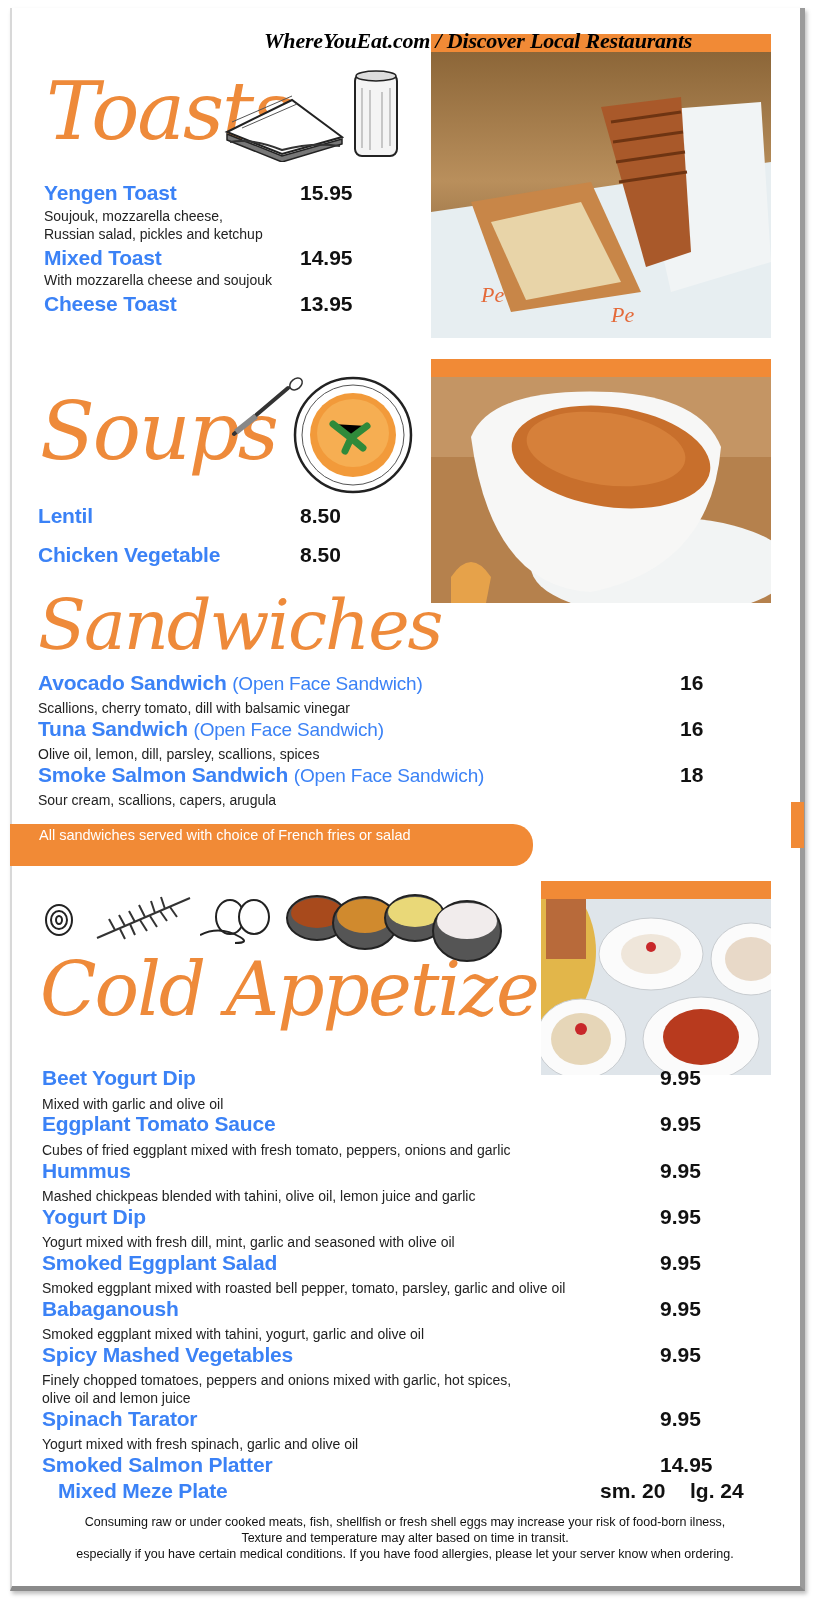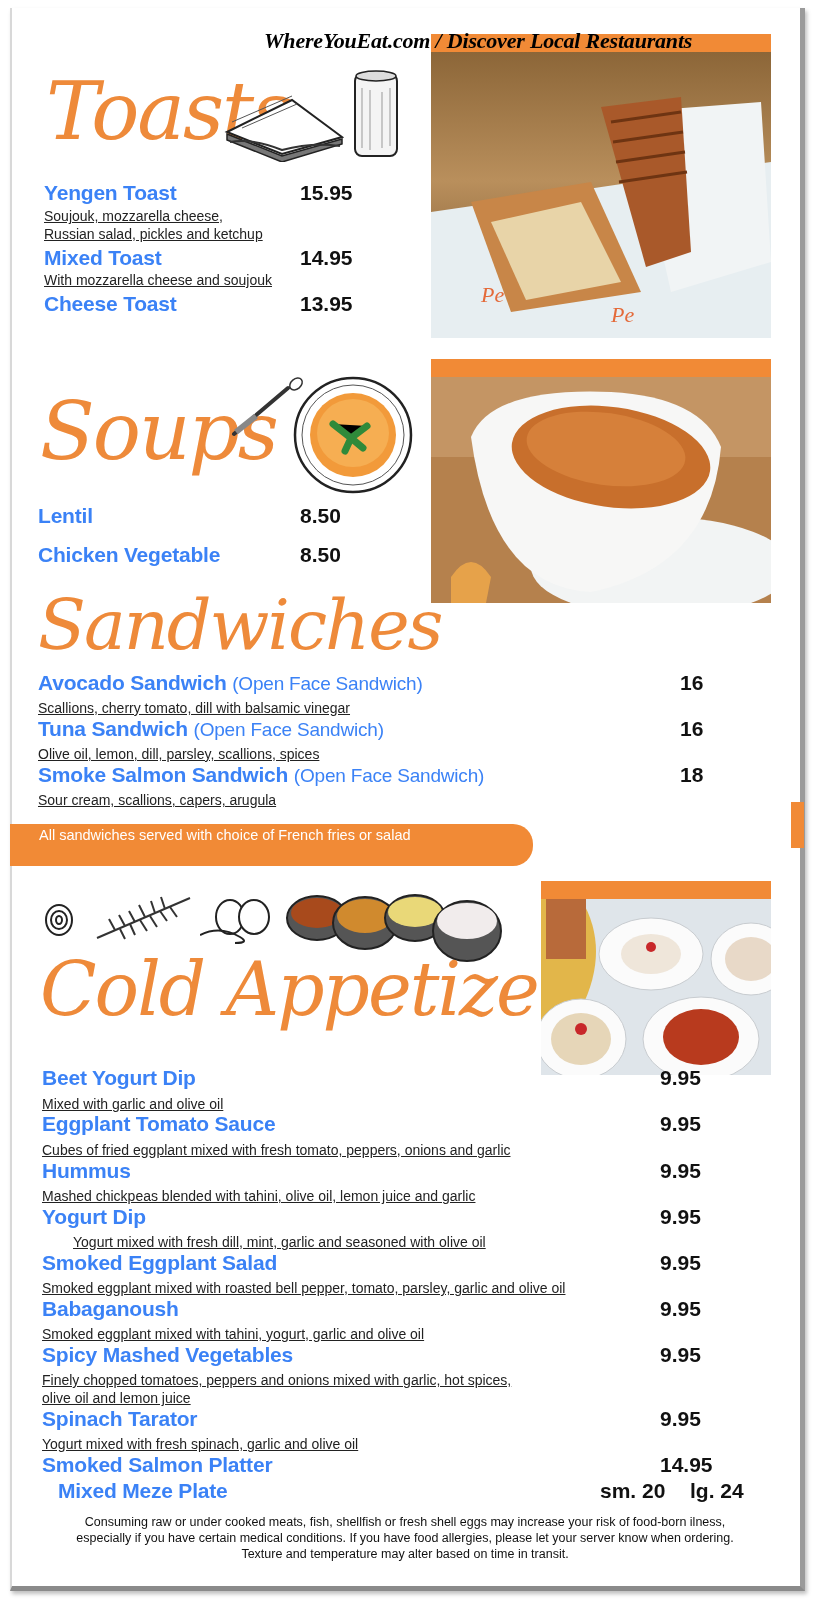--- a/index.html
+++ b/index.html
@@ -21,21 +21,21 @@
   .script {
     position: absolute; font-family: "DejaVu Serif", "Liberation Serif", serif; font-style: italic;
     color: #ee8a3a; font-weight: normal; letter-spacing: -2px; line-height: 1;
   }
   .photo {
     position: absolute; overflow: hidden; border-top: 18px solid #f18a36;
   }
   .photo svg { display: block; width: 100%; height: 100%; }
   .item-name { position: absolute; font-weight: bold; font-size: 21px; color: #3b82f6; white-space: nowrap; letter-spacing: -0.2px; }
   .item-name .sub { font-weight: normal; font-size: 19px; }
-  .item-desc { position: absolute; font-size: 14px; color: #222; white-space: nowrap; text-decoration: underline; }
+  .item-desc { position: absolute; font-size: 14px; color: #222; white-space: nowrap; }
   .item-price { position: absolute; font-weight: bold; font-size: 21px; color: #111; text-align: left; white-space: nowrap; }
   .note-bar {
     position: absolute; left: 10px; top: 824px; width: 523px; height: 42px; background: #f18a36;
     border-radius: 0 20px 20px 0; color: #fff; font-size: 14.5px; line-height: 17px; padding: 3px 0 0 29px; box-sizing: border-box;
   }
   .note-bar .line2 { font-weight: bold; }
   .side-tab { position: absolute; left: 791px; top: 802px; width: 13px; height: 46px; background: #f18a36; }
   .disclaimer {
     position: absolute; left: 30px; top: 1514px; width: 750px; text-align: center; font-size: 12.5px; line-height: 16px; color: #111;
   }
@@ -217,21 +217,21 @@
 <div class="item-name" style="left:42px;top:1112px;">Eggplant Tomato Sauce</div>
 <div class="item-price" style="left:660px;top:1112px;width:100px;">9.95</div>
 <div class="item-desc" style="left:42px;top:1142px;">Cubes of fried eggplant mixed with fresh tomato, peppers, onions and garlic</div>
 
 <div class="item-name" style="left:42px;top:1159px;">Hummus</div>
 <div class="item-price" style="left:660px;top:1159px;width:100px;">9.95</div>
 <div class="item-desc" style="left:42px;top:1188px;">Mashed chickpeas blended with tahini, olive oil, lemon juice and garlic</div>
 
 <div class="item-name" style="left:42px;top:1205px;">Yogurt Dip</div>
 <div class="item-price" style="left:660px;top:1205px;width:100px;">9.95</div>
-<div class="item-desc" style="left:42px;top:1234px;margin-left:31px;">Yogurt mixed with fresh dill, mint, garlic and seasoned with olive oil</div>
+<div class="item-desc" style="left:42px;top:1234px;">Yogurt mixed with fresh dill, mint, garlic and seasoned with olive oil</div>
 
 <div class="item-name" style="left:42px;top:1251px;">Smoked Eggplant Salad</div>
 <div class="item-price" style="left:660px;top:1251px;width:100px;">9.95</div>
 <div class="item-desc" style="left:42px;top:1280px;">Smoked eggplant mixed with roasted bell pepper, tomato, parsley, garlic and olive oil</div>
 
 <div class="item-name" style="left:42px;top:1297px;">Babaganoush</div>
 <div class="item-price" style="left:660px;top:1297px;width:100px;">9.95</div>
 <div class="item-desc" style="left:42px;top:1326px;">Smoked eggplant mixed with tahini, yogurt, garlic and olive oil</div>
 
 <div class="item-name" style="left:42px;top:1343px;">Spicy Mashed Vegetables</div>
@@ -245,15 +245,15 @@
 
 <div class="item-name" style="left:42px;top:1453px;">Smoked Salmon Platter</div>
 <div class="item-price" style="left:660px;top:1453px;width:100px;">14.95</div>
 
 <div class="item-name" style="left:42px;top:1479px;margin-left:16px;">Mixed Meze Plate</div>
 <div class="item-price" style="left:600px;top:1479px;width:86px;">sm. 20</div>
 <div class="item-price" style="left:690px;top:1479px;width:70px;">lg. 24</div>
 
 <div class="disclaimer">
   <div>Consuming raw or under cooked meats, fish, shellfish or fresh shell eggs may increase your risk of food-born ilness,</div>
+  <div>Texture and temperature may alter based on time in transit.</div>
   <div>especially if you have certain medical conditions. If you have food allergies, please let your server know when ordering.</div>
-  <div>Texture and temperature may alter based on time in transit.</div>
 </div>
 
 </body></html>

